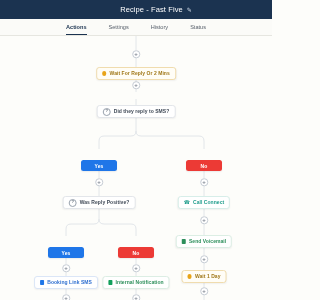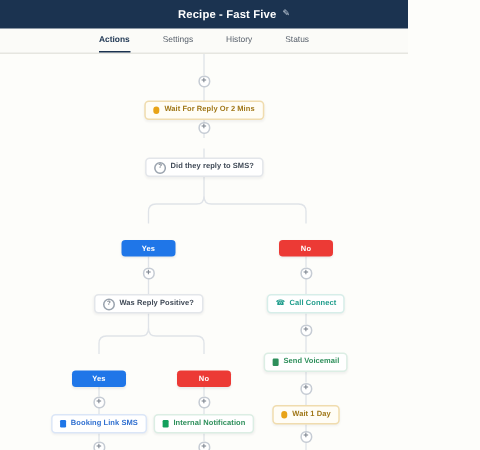--- a/index.html
+++ b/index.html
@@ -20,21 +20,21 @@
     height: 19px;
     background: #1b3350;
     display: flex;
     align-items: center;
     justify-content: center;
     position: relative;
   }
   .topbar-title {
     color: #ffffff;
     font-size: 7.5px;
-    font-weight: bold;
+    font-weight: normal;
     letter-spacing: .1px;
     line-height: 1;
     padding-left: 40px;
   }
   .edit-pencil {
     margin-left: 4px;
     color: #cdd8e4;
     font-size: 6px;
     line-height: 1;
     display: inline-block;

